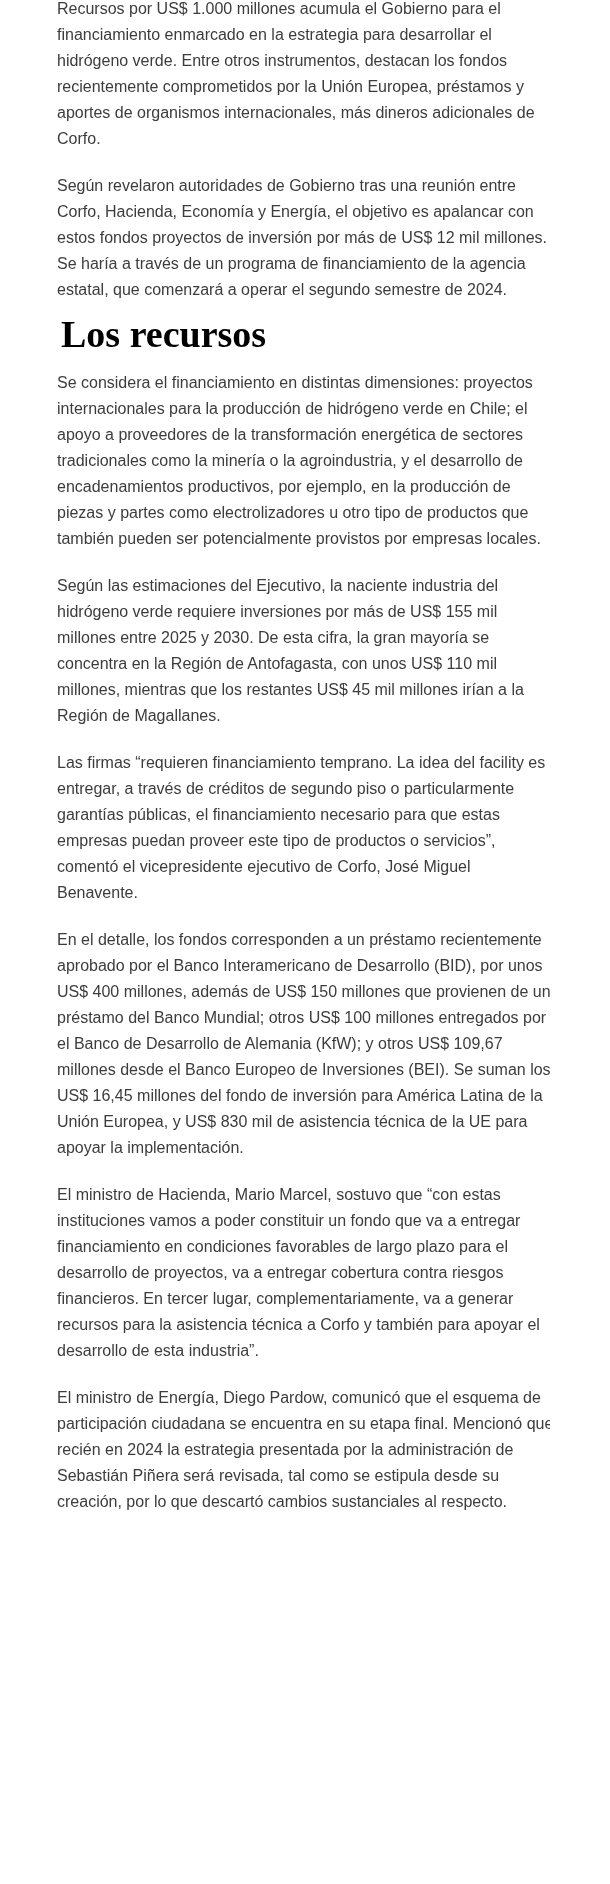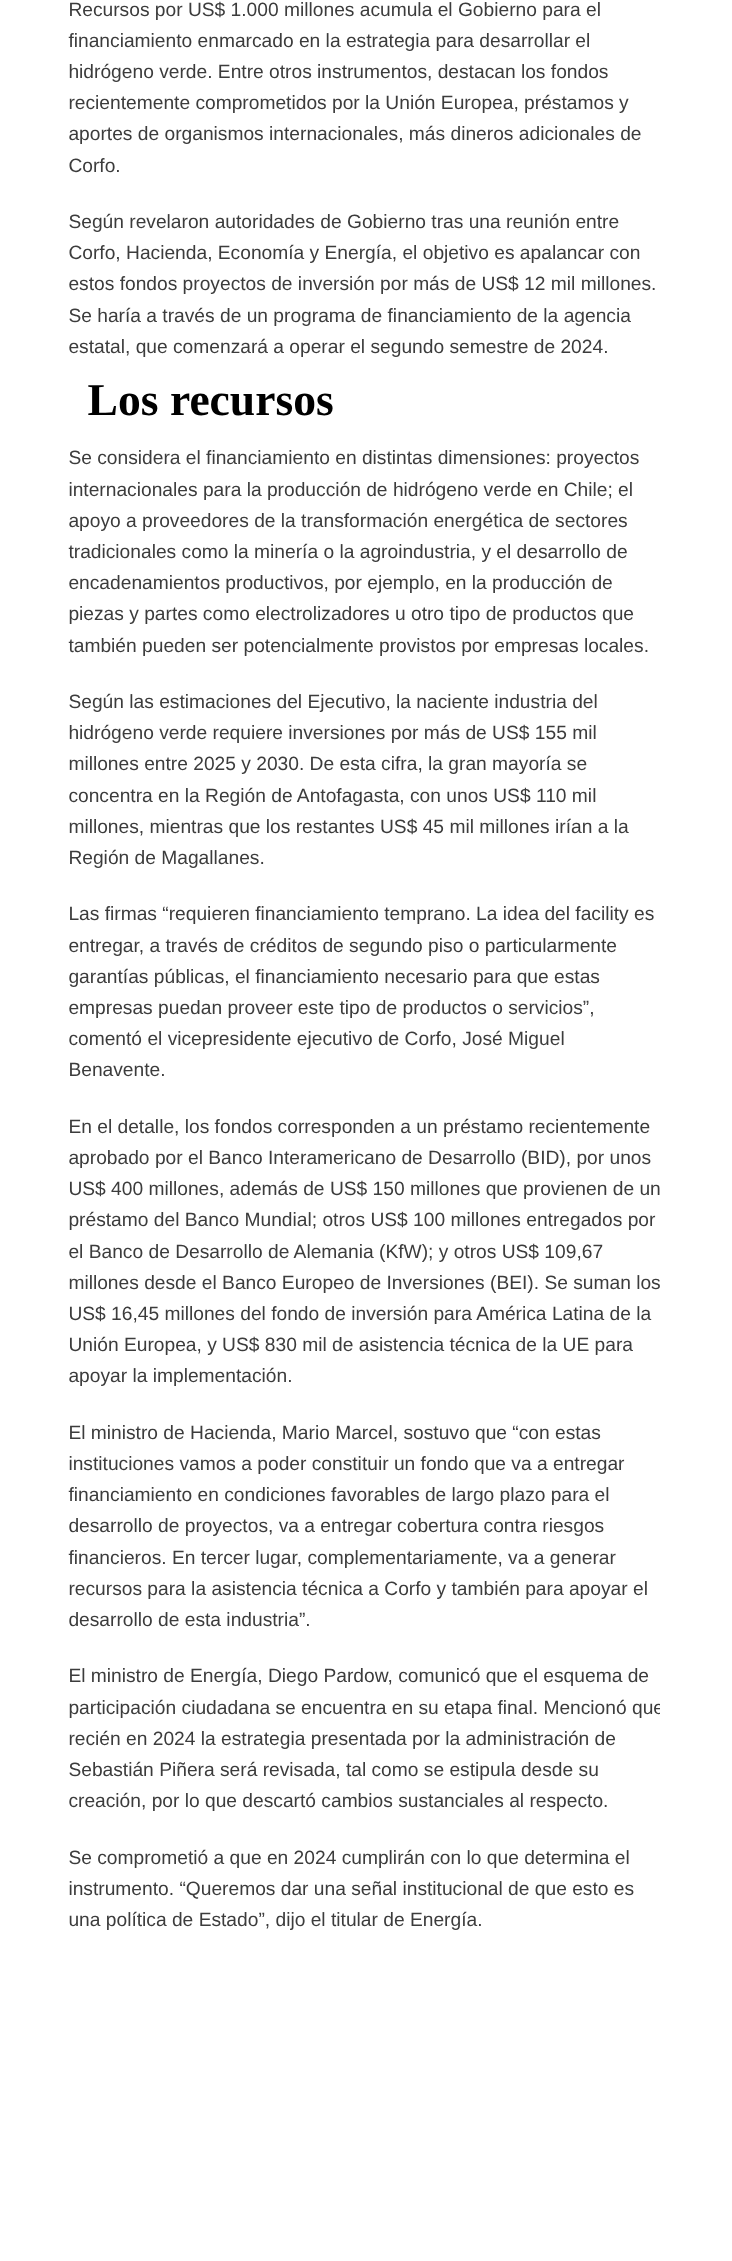--- a/index.html
+++ b/index.html
@@ -30,21 +30,21 @@
   }
   .article p.first {
     margin-top: -4px;
   }
   .article h2 {
     font-family: "Liberation Serif", "DejaVu Serif", serif;
     font-size: 38px;
     line-height: 44px;
     font-weight: 700;
     color: #000000;
-    margin: -12px 0 14px 16px;
+    margin: -12px 0 14px 4px;
   }
 </style>
 </head>
 <body>
 
 <div class="page">
   <article class="article">
 
     <p class="first">Recursos por US$ 1.000 millones acumula el Gobierno para el financiamiento enmarcado en la estrategia para desarrollar el hidrógeno verde. Entre otros instrumentos, destacan los fondos recientemente comprometidos por la Unión Europea, préstamos y aportes de organismos internacionales, más dineros adicionales de Corfo.</p>
 
@@ -59,16 +59,15 @@
     <p>Las firmas “requieren financiamiento temprano. La idea del facility es entregar, a través de créditos de segundo piso o particularmente garantías públicas, el financiamiento necesario para que estas empresas puedan proveer este tipo de productos o servicios”, comentó el vicepresidente ejecutivo de Corfo, José Miguel Benavente.</p>
 
     <p>En el detalle, los fondos corresponden a un préstamo recientemente aprobado por el Banco Interamericano de Desarrollo (BID), por unos US$ 400 millones, además de US$ 150 millones que provienen de un préstamo del Banco Mundial; otros US$ 100 millones entregados por el Banco de Desarrollo de Alemania (KfW); y otros US$ 109,67 millones desde el Banco Europeo de Inversiones (BEI). Se suman los US$ 16,45 millones del fondo de inversión para América Latina de la Unión Europea, y US$ 830 mil de asistencia técnica de la UE para apoyar la implementación.</p>
 
     <p>El ministro de Hacienda, Mario Marcel, sostuvo que “con estas instituciones vamos a poder constituir un fondo que va a entregar financiamiento en condiciones favorables de largo plazo para el desarrollo de proyectos, va a entregar cobertura contra riesgos financieros. En tercer lugar, complementariamente, va a generar recursos para la asistencia técnica a Corfo y también para apoyar el desarrollo de esta industria”.</p>
 
 
     <p>El ministro de Energía, Diego Pardow, comunicó que el esquema de participación ciudadana se encuentra en su etapa final. Mencionó que recién en 2024 la estrategia presentada por la administración de Sebastián Piñera será revisada, tal como se estipula desde su creación, por lo que descartó cambios sustanciales al respecto.</p>
 
 
-    <p>Se comprometió a que en 2024 cumplirán con lo que determina el instrumento. “Queremos dar una señal institucional de que esto es una política de Estado”, dijo el titular de Energía.</p>
 
   </article>
 </div>
 
 </body></html>

